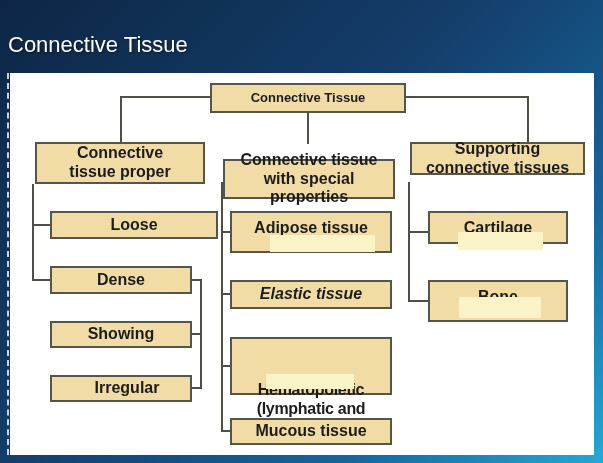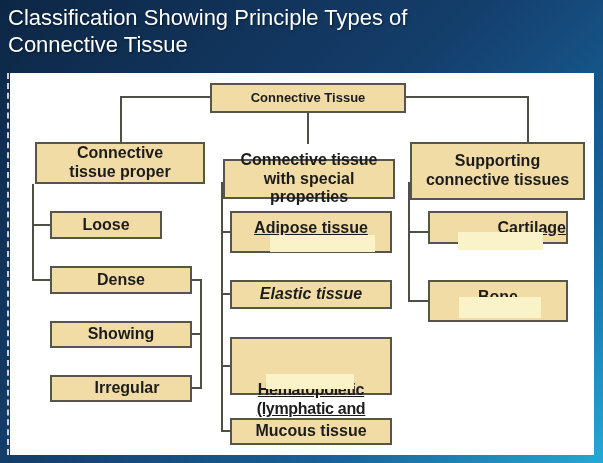--- a/index.html
+++ b/index.html
@@ -22,34 +22,34 @@
     border-left:2px dashed rgba(235,240,245,0.85);
   }
   .line{position:absolute;background:#4f4f47;}
   .node{
     position:absolute;box-sizing:border-box;
     background:#f2dca5;border:2px solid #55554b;
     display:flex;align-items:center;justify-content:center;
     text-align:center;font-weight:bold;font-size:16px;line-height:1.18;
     color:#1c1c1c;z-index:1;
   }
-  .node.top{align-items:flex-start;padding-top:6px;text-decoration:underline;}
+  .node.top{align-items:flex-start;padding-top:6px;}
   .node .lbl{display:inline-block;}
   .w120 .lbl{max-width:122px;}
   .w142 .lbl{max-width:144px;}
   .tight .lbl{letter-spacing:-0.3px;max-width:158px;margin-top:36px;}
   .patch{position:absolute;background:#fbf3c8;z-index:2;}
 </style>
 </head>
 <body>
 
 <div class="slide">
 
   <div class="title">
-    <span>Classification Showing Principle Types of</span><br>
+    <br>
     <span>Connective Tissue</span>
   </div>
 
   <div class="marquee"></div>
 
   <div class="canvas">
 
     <div class="line" style="left:110px;top:23px;width:92px;height:2px;"></div>
     <div class="line" style="left:394px;top:23px;width:125px;height:2px;"></div>
     <div class="line" style="left:110px;top:23px;width:2px;height:48px;"></div>
@@ -78,25 +78,25 @@
     <div class="node" style="left:200px;top:10px;width:196px;height:30px;font-size:13px;">
       <span class="lbl">Connective Tissue</span>
     </div>
 
     <div class="node w120" style="left:25px;top:69px;width:170px;height:42px;">
       <span class="lbl">Connective tissue proper</span>
     </div>
     <div class="node w142" style="left:213px;top:86px;width:172px;height:40px;">
       <span class="lbl">Connective tissue with special properties</span>
     </div>
-    <div class="node w142" style="left:400px;top:69px;width:175px;height:58px;">
+    <div class="node w142" style="left:400px;top:69px;width:175px;height:33px;">
       <span class="lbl">Supporting connective tissues</span>
     </div>
 
-    <div class="node" style="left:40px;top:138px;width:112px;height:28px;">
+    <div class="node" style="left:40px;top:138px;width:168px;height:28px;">
       <span class="lbl">Loose</span>
     </div>
     <div class="node" style="left:40px;top:193px;width:142px;height:28px;text-align:right;">
       <span class="lbl">Dense</span>
     </div>
     <div class="node" style="left:40px;top:248px;width:142px;height:27px;">
       <span class="lbl">Showing</span>
     </div>
     <div class="node" style="left:40px;top:302px;width:142px;height:27px;padding-left:12px;">
       <span class="lbl">Irregular</span>
@@ -108,21 +108,21 @@
     <div class="node" style="left:220px;top:207px;width:162px;height:29px;font-style:italic;">
       <span class="lbl">Elastic tissue</span>
     </div>
     <div class="node top tight" style="left:220px;top:264px;width:162px;height:58px;">
       <span class="lbl">Hematopoietic (lymphatic and myeloid)</span>
     </div>
     <div class="node" style="left:220px;top:345px;width:162px;height:27px;">
       <span class="lbl">Mucous tissue</span>
     </div>
 
-    <div class="node top" style="left:418px;top:138px;width:140px;height:33px;justify-content:flex-end;">
+    <div class="node top" style="left:418px;top:138px;width:140px;height:33px;">
       <span class="lbl">Cartilage</span>
     </div>
     <div class="node top" style="left:418px;top:207px;width:140px;height:42px;">
       <span class="lbl">Bone</span>
     </div>
 
     <div class="patch" style="left:260px;top:162px;width:105px;height:17px;"></div>
     <div class="patch" style="left:256px;top:301px;width:88px;height:15px;"></div>
     <div class="patch" style="left:448px;top:159px;width:85px;height:18px;"></div>
     <div class="patch" style="left:449px;top:224px;width:82px;height:21px;"></div>

